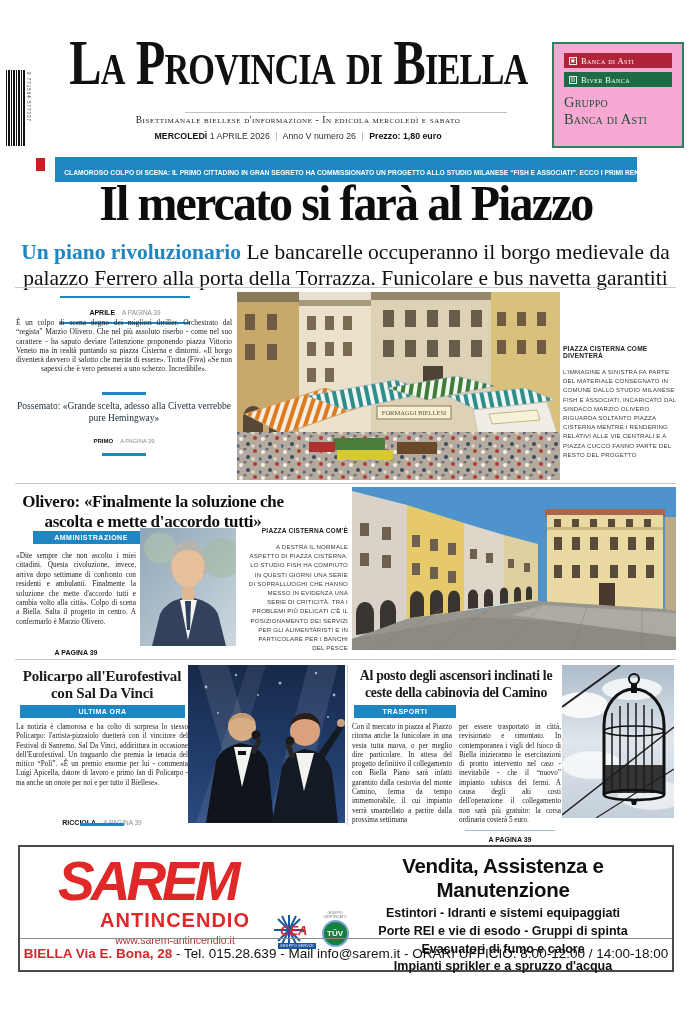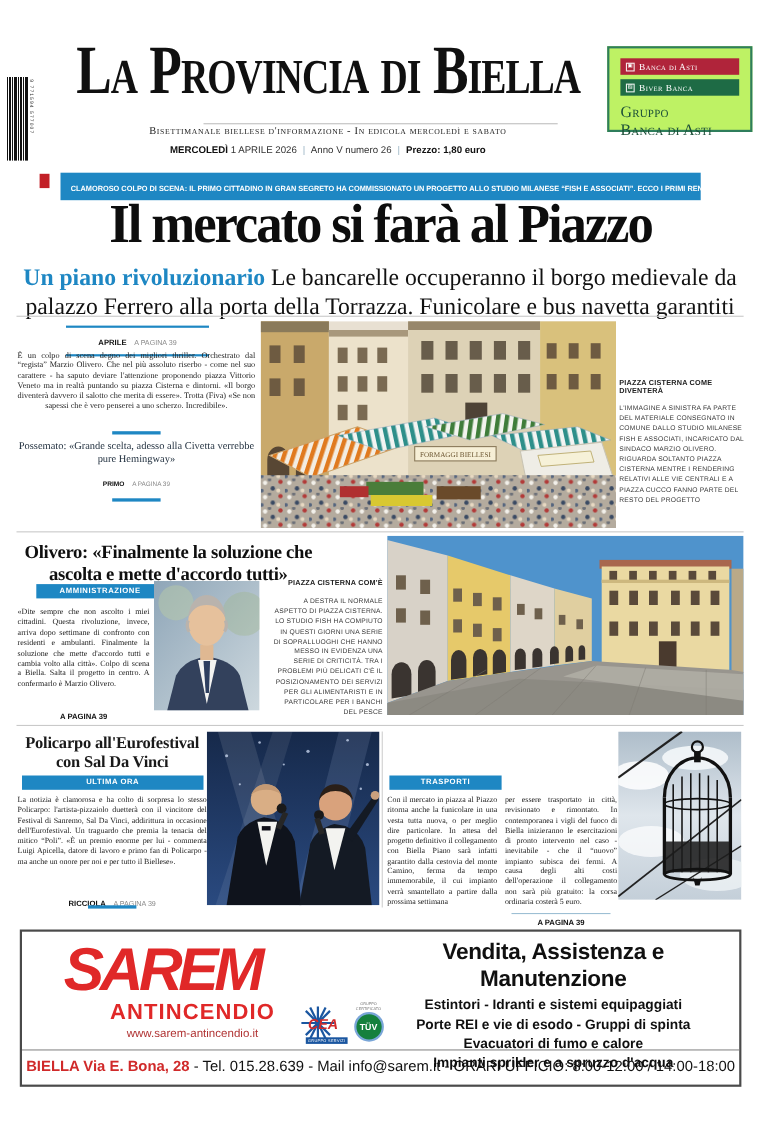--- a/index.html
+++ b/index.html
@@ -22,22 +22,22 @@
     letter-spacing:-1px; transform:scale(.88,1.14); transform-origin:center bottom; color:#101010; }
   .logo-suffix { display:inline-block; font-family:"Liberation Sans",sans-serif; font-weight:bold;
     font-size:32px; color:#1e87c3; vertical-align:baseline; margin-left:-6px; }
   .tagline-rule { left:185px; top:112px; width:322px; height:1px; background:#bfbfbf; }
   .tagline { left:38px; top:115px; width:520px; text-align:center; font-variant:small-caps;
     font-size:9.5px; letter-spacing:.6px; color:#222; }
   .dateline { left:38px; top:131px; width:520px; text-align:center;
     font-family:"Liberation Sans",sans-serif; font-size:8.8px; color:#333; }
   .dateline b { color:#111; }
   .dl-sep { color:#9ab4c4; padding:0 3px; }
-  .bank-box { left:552px; top:42px; width:132px; height:78px; border:2px solid #2f7e5c;
-    background:#bef264; padding:9px 10px 6px; }
+  .bank-box { left:552px; top:42px; width:132px; height:106px; border:2px solid #2f7e5c;
+    background:#f9a8d4; padding:9px 10px 6px; }
   .bank-badge { display:flex; align-items:center; height:15px; margin-bottom:4px;
     padding:0 5px; color:#fff; font-variant:small-caps; font-size:8.5px; letter-spacing:.4px; }
   .bank-badge .mini-ico { width:8px; height:8px; border:1px solid rgba(255,255,255,.9);
     margin-right:4px; flex:none; font-size:5px; line-height:6px; text-align:center; color:#fff; }
   .badge-red { background:#b0243a; }
   .badge-green { background:#1e6b45; }
   .bank-group { margin-top:7px; font-variant:small-caps; font-size:14.5px; line-height:1.15;
     color:#1c4f38; letter-spacing:.2px; }
 
   
@@ -100,21 +100,21 @@
   .tra-title { left:350px; top:668px; width:212px; text-align:center; font-weight:bold;
     font-size:13.8px; line-height:1.2; letter-spacing:-.3px; }
   .tra-tag { left:354px; top:705px; width:102px; }
   .tra-col { font-size:7.2px; line-height:9.3px; text-align:justify; color:#222; }
   .tra-col1 { left:352px; top:723px; width:100px; }
   .tra-col2 { left:459px; top:723px; width:102px; }
   .tra-foot-rule { margin:5px auto 4px; width:90px; height:1px; background:#9dbfd4; }
   .tra-footer { text-align:center; }
 
   
-  .ad-box { left:18px; top:845px; width:656px; height:143px; border:2px solid #4a4a4a; background:#fff; }
+  .ad-box { left:18px; top:845px; width:656px; height:127px; border:2px solid #4a4a4a; background:#fff; }
   .ad-brand { position:absolute; left:38px; top:2px; font-family:"Liberation Sans",sans-serif;
     font-weight:bold; font-style:italic; font-size:55px; letter-spacing:-4px; color:#e02828; }
   .ad-badge { position:absolute; left:218px; top:2px; width:54px; height:54px; border-radius:50%;
     border:2px solid #c9a227; box-shadow:0 0 0 2px #fff, 0 0 0 3px #c9a227; text-align:center; }
   .ad-badge-50 { font-style:italic; font-weight:bold; font-size:22px; color:#d02a2a; line-height:50px; }
   .ad-badge-years { position:absolute; left:0; top:-7px; width:54px; text-align:center;
     font-family:"Liberation Sans",sans-serif; font-weight:bold; font-size:6px; color:#222;
     letter-spacing:2px; }
   .ad-sub { position:absolute; left:30px; top:62px; width:250px; text-align:center;
     font-family:"Liberation Sans",sans-serif; font-weight:bold; font-size:20px;
@@ -450,20 +450,21 @@
     <path d="M84,158 L94,102 Q100,88 116,84 L126,86 Q140,92 144,106 L150,158 Z" fill="#141a24"></path>
     <polygon points="108,88 116,126 126,88" fill="#f3f3f0"></polygon>
     <circle cx="117" cy="66" r="15" fill="#d9a27c"></circle>
     <path d="M102,62 q3,-14 15,-14 q13,0 16,14 q-6,-8 -16,-8 q-10,0 -15,8" fill="#2a1f18"></path>
     <polygon points="126,94 152,58 156,62 132,100" fill="#141a24"></polygon>
     <circle cx="153" cy="58" r="4" fill="#caa07e"></circle>
     <circle cx="102" cy="76" r="4.5" fill="#1a1a1a"></circle>
     <rect x="98" y="79" width="5" height="15" transform="rotate(-18 100 80)" fill="#262626"></rect>
   </svg>
 
+  <h2 class="abs tra-title">Al posto degli ascensori inclinati le ceste della cabinovia del Camino</h2>
   <div class="abs tag tra-tag">TRASPORTI</div>
   <div class="abs tra-col tra-col1">Con il mercato in piazza al Piazzo ritorna anche la funicolare in una vesta tutta nuova, o per meglio dire particolare. In attesa del progetto definitivo il collegamento con Biella Piano sarà infatti garantito dalla cestovia del monte Camino, ferma da tempo immemorabile, il cui impianto verrà smantellato a partire dalla prossima settimana</div>
   <div class="abs tra-col tra-col2">
     <span>per essere trasportato in città, revisionato e rimontato. In contemporanea i vigli del fuoco di Biella inizieranno le esercitazioni di pronto intervento nel caso - inevitabile - che il “nuovo” impianto subisca dei fermi. A causa degli alti costi dell'operazione il collegamento non sarà più gratuito: la corsa ordinaria costerà 5 euro.</span>
     <div class="tra-foot-rule"></div>
     <div class="tra-footer">
       <span class="kicker-b">A PAGINA 39</span>
     </div>
   </div>
 

